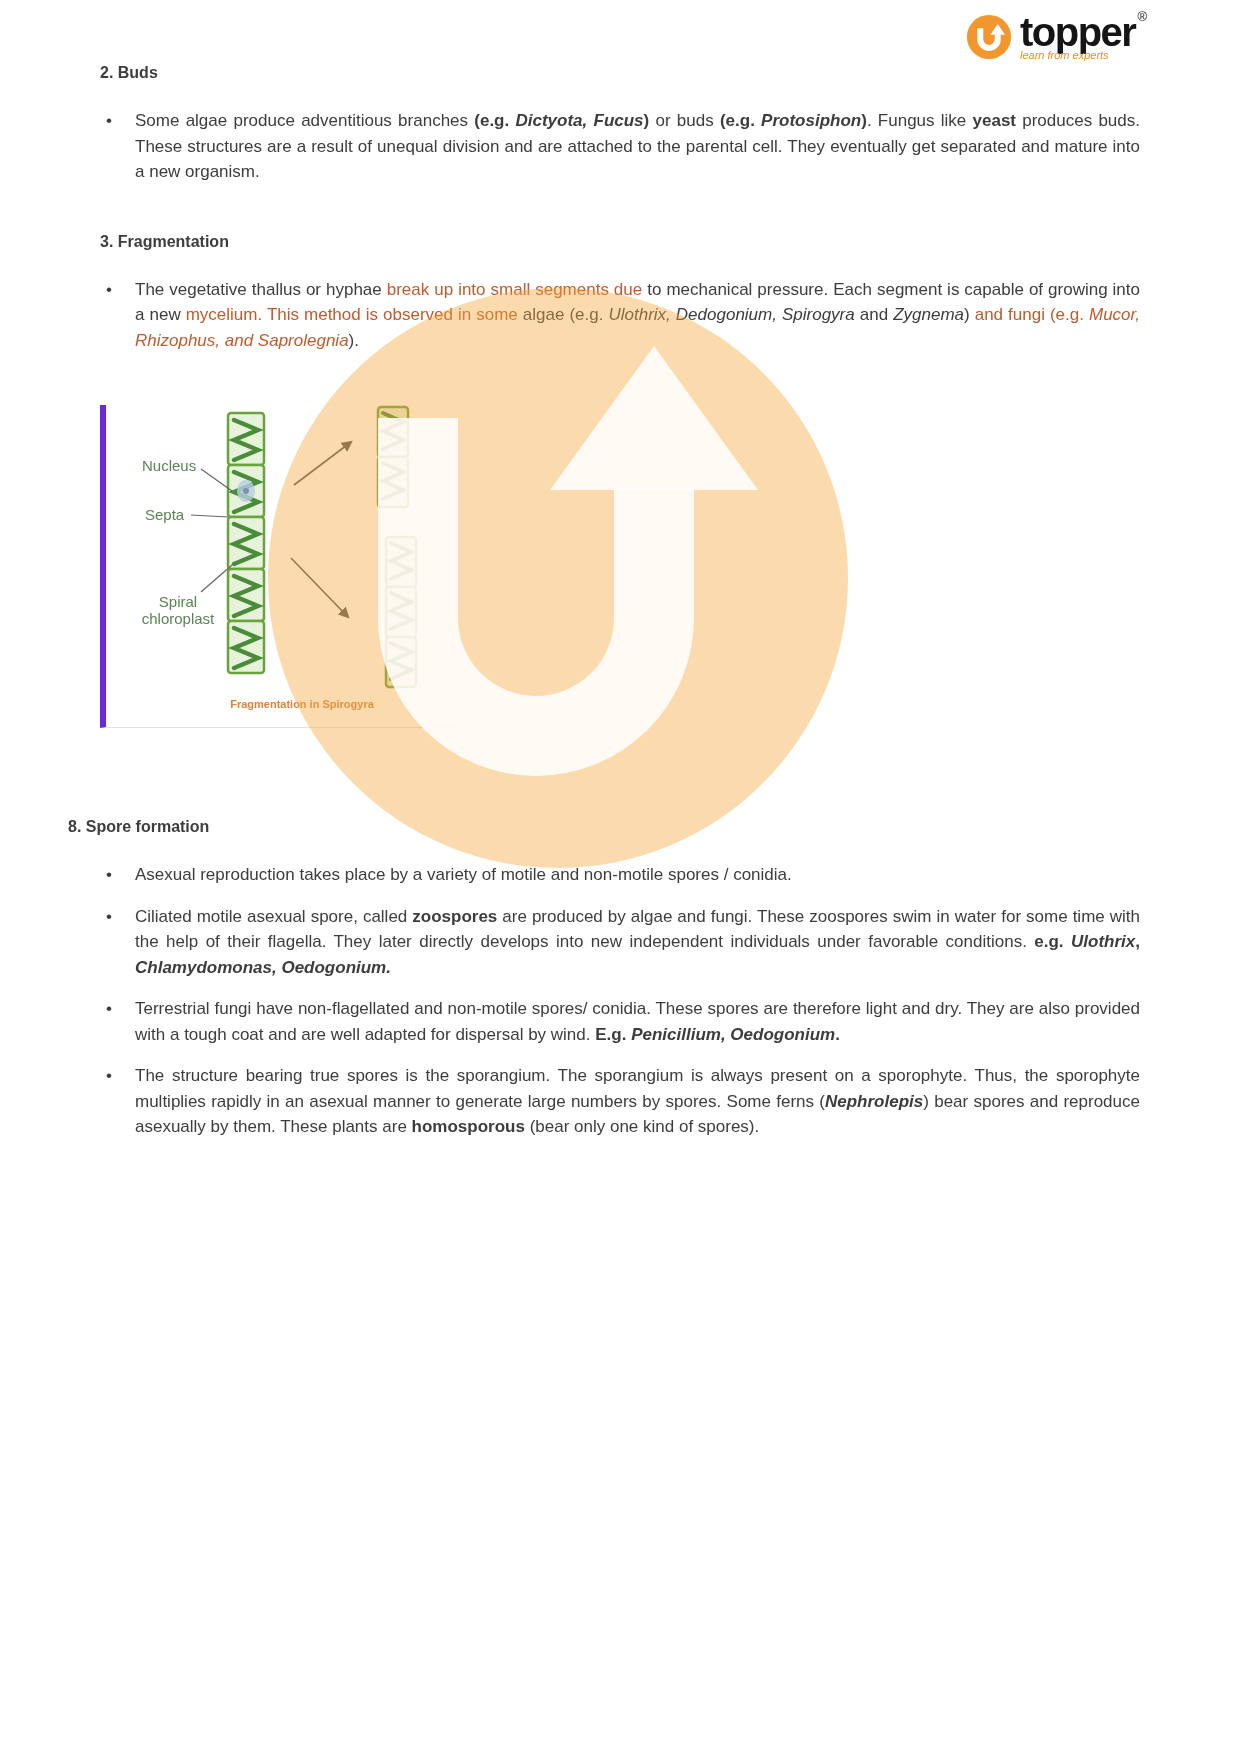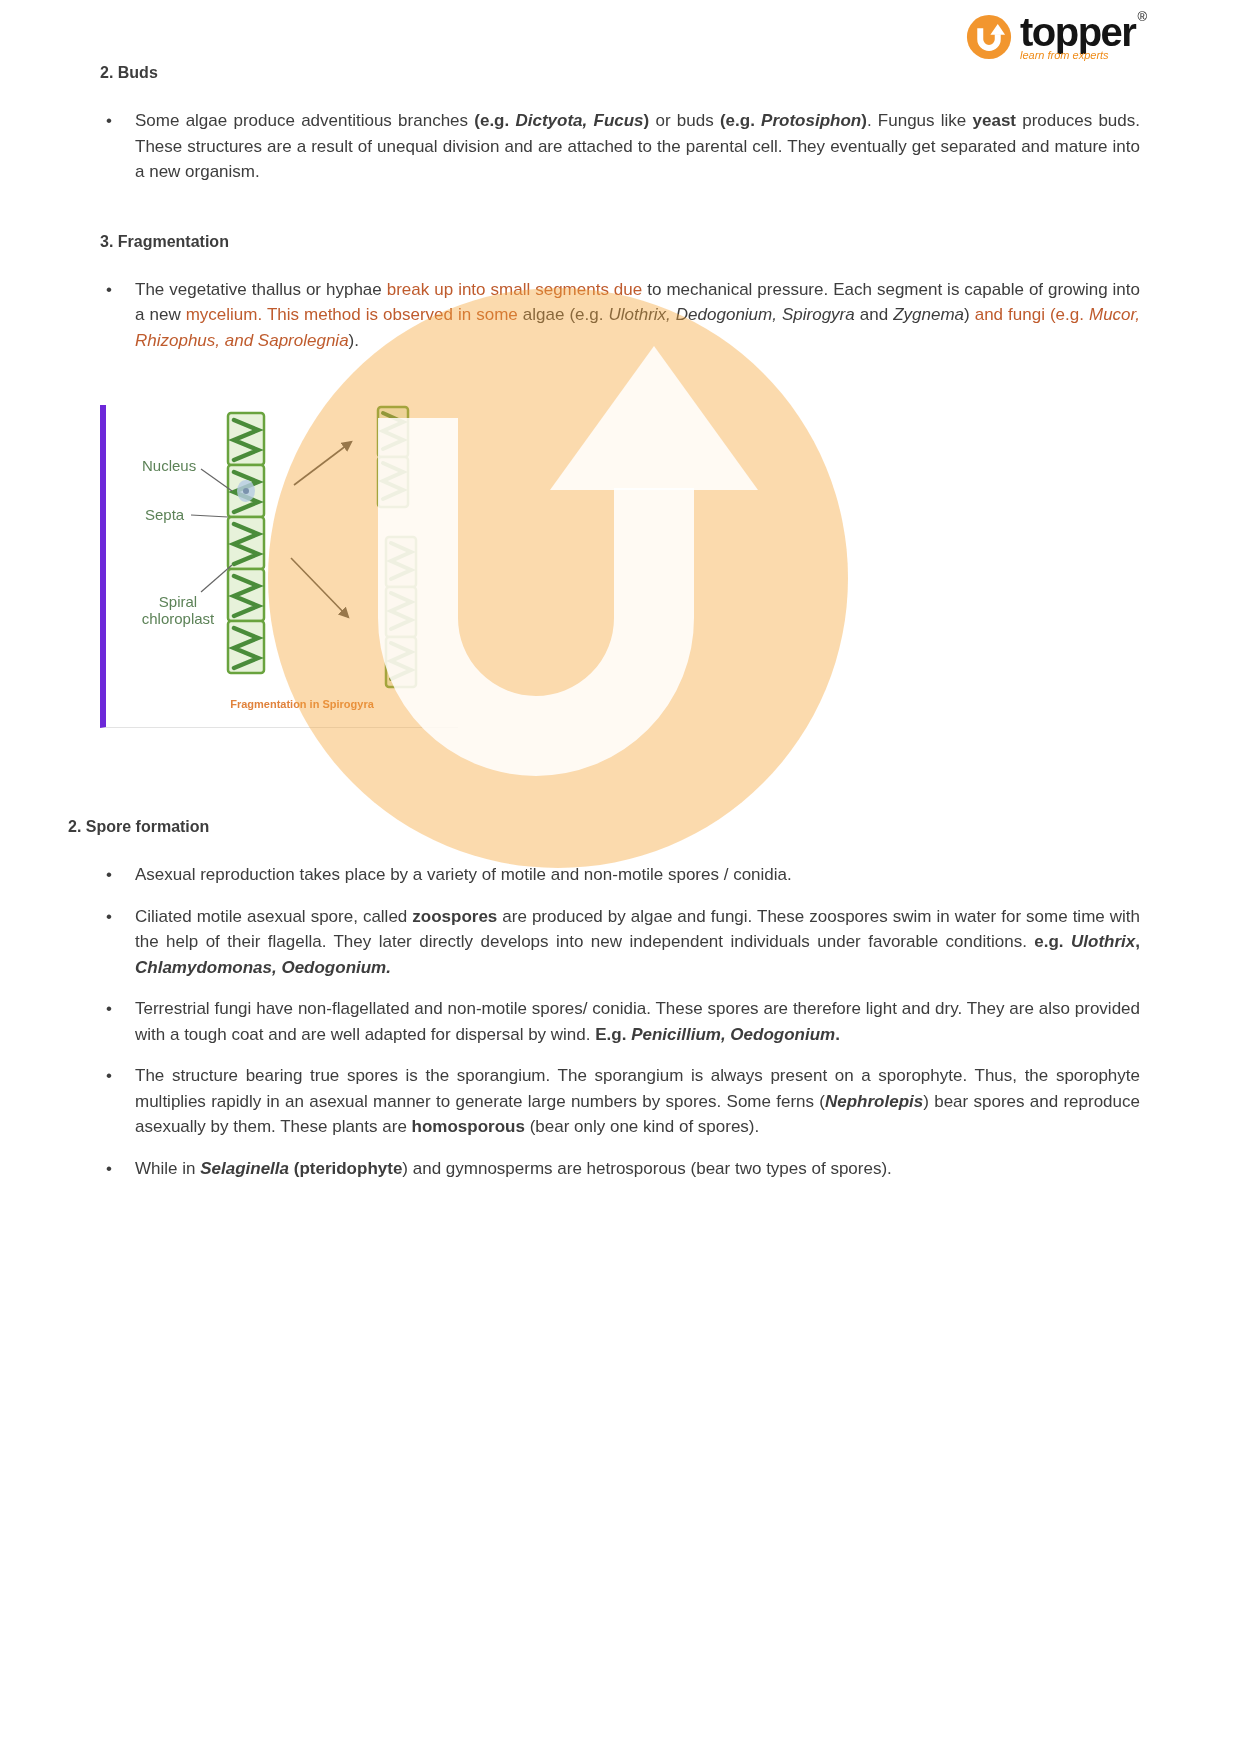--- a/index.html
+++ b/index.html
@@ -129,23 +129,22 @@
     </svg>
 
     <div class="diag-label lbl-nucleus">Nucleus</div>
     <div class="diag-label lbl-septa">Septa</div>
     <div class="diag-label lbl-chloroplast">Spiral chloroplast</div>
     <div class="diag-caption">Fragmentation in Spirogyra</div>
   </div>
 
   <div id="sections-b">
       <section class="doc-section">
-        <h2 class="heading outdent">2. Spore formation</h2>
+        <h2 class="heading outdent">8. Spore formation</h2>
         <ul class="bullets">
           <li><span>Asexual reproduction takes place by a variety of motile and non-motile spores / conidia.</span></li>
           <li><span>Ciliated motile asexual spore, called </span><span class="rb">zoospores</span><span> are produced by algae and fungi. These zoospores swim in water for some time with the help of their flagella. They later directly develops into new independent individuals under favorable conditions. </span><span class="rb">e.g. </span><span class="rb ri">Ulothrix</span><span class="rb">, </span><span class="rb ri">Chlamydomonas, Oedogonium.</span></li>
           <li><span>Terrestrial fungi have non-flagellated and non-motile spores/ conidia. These spores are therefore light and dry. They are also provided with a tough coat and are well adapted for dispersal by wind. </span><span class="rb">E.g. </span><span class="rb ri">Penicillium, Oedogonium</span><span class="rb">.</span></li>
           <li><span>The structure bearing true spores is the sporangium. The sporangium is always present on a sporophyte. Thus, the sporophyte multiplies rapidly in an asexual manner to generate large numbers by spores. Some ferns (</span><span class="rb ri">Nephrolepis</span><span>) bear spores and reproduce asexually by them. These plants are </span><span class="rb">homosporous</span><span> (bear only one kind of spores).</span></li>
-          <li><span>While in </span><span class="rb ri">Selaginella </span><span class="rb">(pteridophyte</span><span>) and gymnosperms are hetrosporous (bear two types of spores).</span></li>
         </ul>
       </section>
     </div>
 </div>
 
 </body></html>

